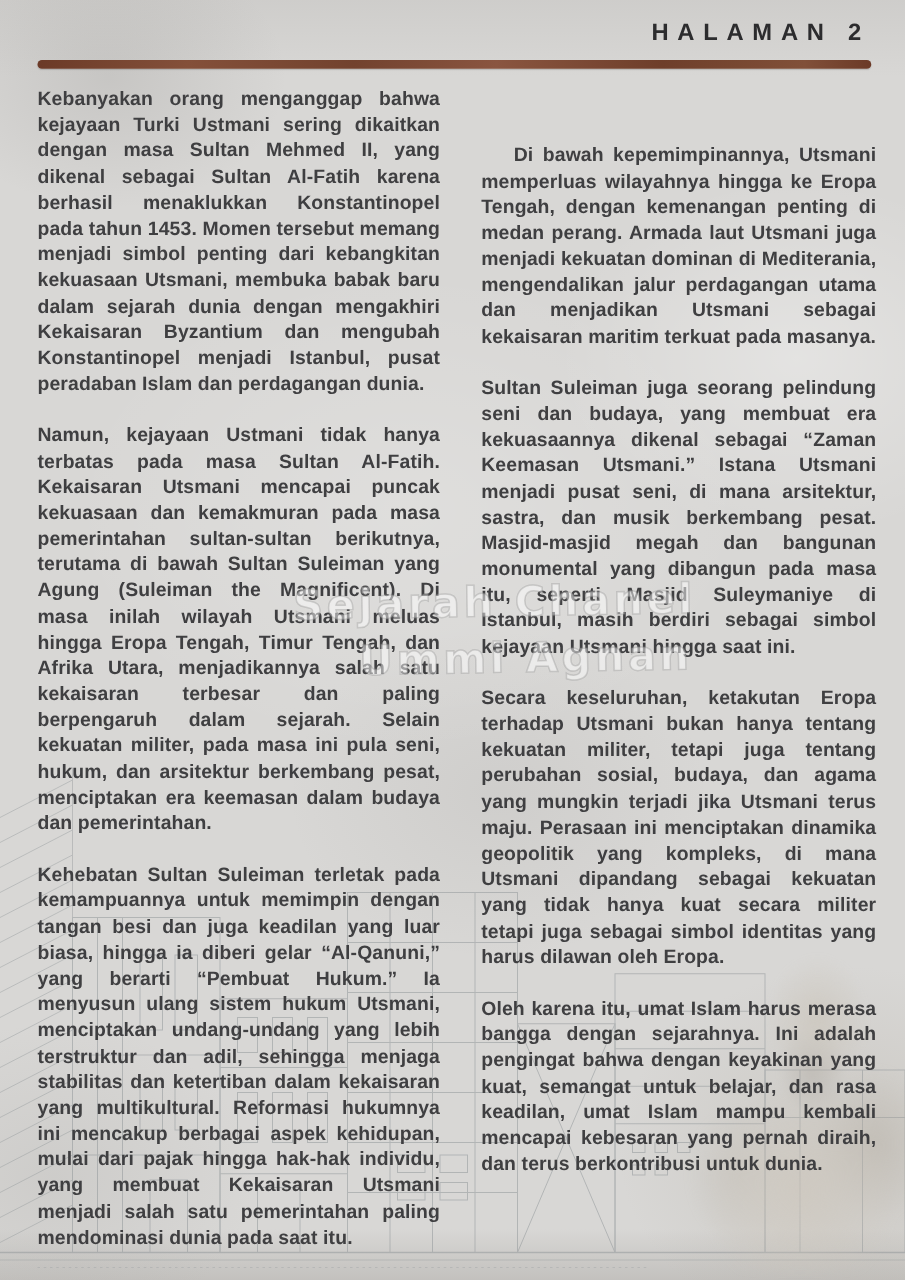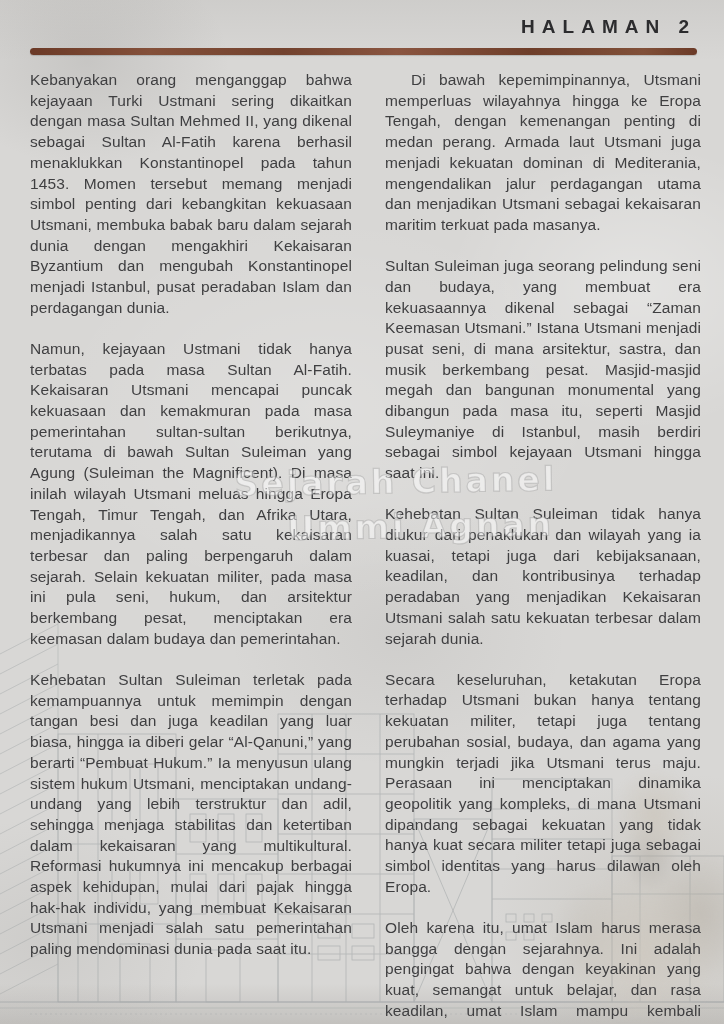--- a/index.html
+++ b/index.html
@@ -49,22 +49,23 @@
     color: #3f3f41;
   }
   .col { text-align: justify; }
   .col-left  { width: 322px; }
   .col-right { width: 316px; }
   .col p {
     margin: 0 0 20.5px 0;
     font-size: 15.5px;
     line-height: 20.7px;
     letter-spacing: .1px;
-  }
-  .col p.indent { text-indent: 26px; }
+    font-weight: bold;
+  }
+  .col p.indent { text-indent: 26px; margin-top: 45px; }
 
   
   .watermark {
     position: absolute; top: 462px; left: 235px;
     transform: rotate(-1deg);
     pointer-events: none;
     font-weight: bold;
     font-family: "DejaVu Sans", sans-serif;
   }
   .watermark .wline {
@@ -200,21 +201,20 @@
 
   <div class="columns">
     <div class="col col-left">
       <p>Kebanyakan orang menganggap bahwa kejayaan Turki Ustmani sering dikaitkan dengan masa Sultan Mehmed II, yang dikenal sebagai Sultan Al-Fatih karena berhasil menaklukkan Konstantinopel pada tahun 1453. Momen tersebut memang menjadi simbol penting dari kebangkitan kekuasaan Utsmani, membuka babak baru dalam sejarah dunia dengan mengakhiri Kekaisaran Byzantium dan mengubah Konstantinopel menjadi Istanbul, pusat peradaban Islam dan perdagangan dunia.</p>
       <p>Namun, kejayaan Ustmani tidak hanya terbatas pada masa Sultan Al-Fatih. Kekaisaran Utsmani mencapai puncak kekuasaan dan kemakmuran pada masa pemerintahan sultan-sultan berikutnya, terutama di bawah Sultan Suleiman yang Agung (Suleiman the Magnificent). Di masa inilah wilayah Utsmani meluas hingga Eropa Tengah, Timur Tengah, dan Afrika Utara, menjadikannya salah satu kekaisaran terbesar dan paling berpengaruh dalam sejarah. Selain kekuatan militer, pada masa ini pula seni, hukum, dan arsitektur berkembang pesat, menciptakan era keemasan dalam budaya dan pemerintahan.</p>
       <p>Kehebatan Sultan Suleiman terletak pada kemampuannya untuk memimpin dengan tangan besi dan juga keadilan yang luar biasa, hingga ia diberi gelar “Al-Qanuni,” yang berarti “Pembuat Hukum.” Ia menyusun ulang sistem hukum Utsmani, menciptakan undang-undang yang lebih terstruktur dan adil, sehingga menjaga stabilitas dan ketertiban dalam kekaisaran yang multikultural. Reformasi hukumnya ini mencakup berbagai aspek kehidupan, mulai dari pajak hingga hak-hak individu, yang membuat Kekaisaran Utsmani menjadi salah satu pemerintahan paling mendominasi dunia pada saat itu.</p>
     </div>
     <div class="col col-right">
       <p class="indent">Di bawah kepemimpinannya, Utsmani memperluas wilayahnya hingga ke Eropa Tengah, dengan kemenangan penting di medan perang. Armada laut Utsmani juga menjadi kekuatan dominan di Mediterania, mengendalikan jalur perdagangan utama dan menjadikan Utsmani sebagai kekaisaran maritim terkuat pada masanya.</p>
       <p>Sultan Suleiman juga seorang pelindung seni dan budaya, yang membuat era kekuasaannya dikenal sebagai “Zaman Keemasan Utsmani.” Istana Utsmani menjadi pusat seni, di mana arsitektur, sastra, dan musik berkembang pesat. Masjid-masjid megah dan bangunan monumental yang dibangun pada masa itu, seperti Masjid Suleymaniye di Istanbul, masih berdiri sebagai simbol kejayaan Utsmani hingga saat ini.</p>
-      <p>Kehebatan Sultan Suleiman tidak hanya diukur dari penaklukan dan wilayah yang ia kuasai, tetapi juga dari kebijaksanaan, keadilan, dan kontribusinya terhadap peradaban yang menjadikan Kekaisaran Utsmani salah satu kekuatan terbesar dalam sejarah dunia.</p>
       <p>Secara keseluruhan, ketakutan Eropa terhadap Utsmani bukan hanya tentang kekuatan militer, tetapi juga tentang perubahan sosial, budaya, dan agama yang mungkin terjadi jika Utsmani terus maju. Perasaan ini menciptakan dinamika geopolitik yang kompleks, di mana Utsmani dipandang sebagai kekuatan yang tidak hanya kuat secara militer tetapi juga sebagai simbol identitas yang harus dilawan oleh Eropa.</p>
       <p>Oleh karena itu, umat Islam harus merasa bangga dengan sejarahnya. Ini adalah pengingat bahwa dengan keyakinan yang kuat, semangat untuk belajar, dan rasa keadilan, umat Islam mampu kembali mencapai kebesaran yang pernah diraih, dan terus berkontribusi untuk dunia.</p>
     </div>
   </div>
 
   <div class="watermark">
     <span class="wline">Sejarah Chanel</span>
     <span class="wline wline2">Ummi Agnan</span>
   </div>
 

